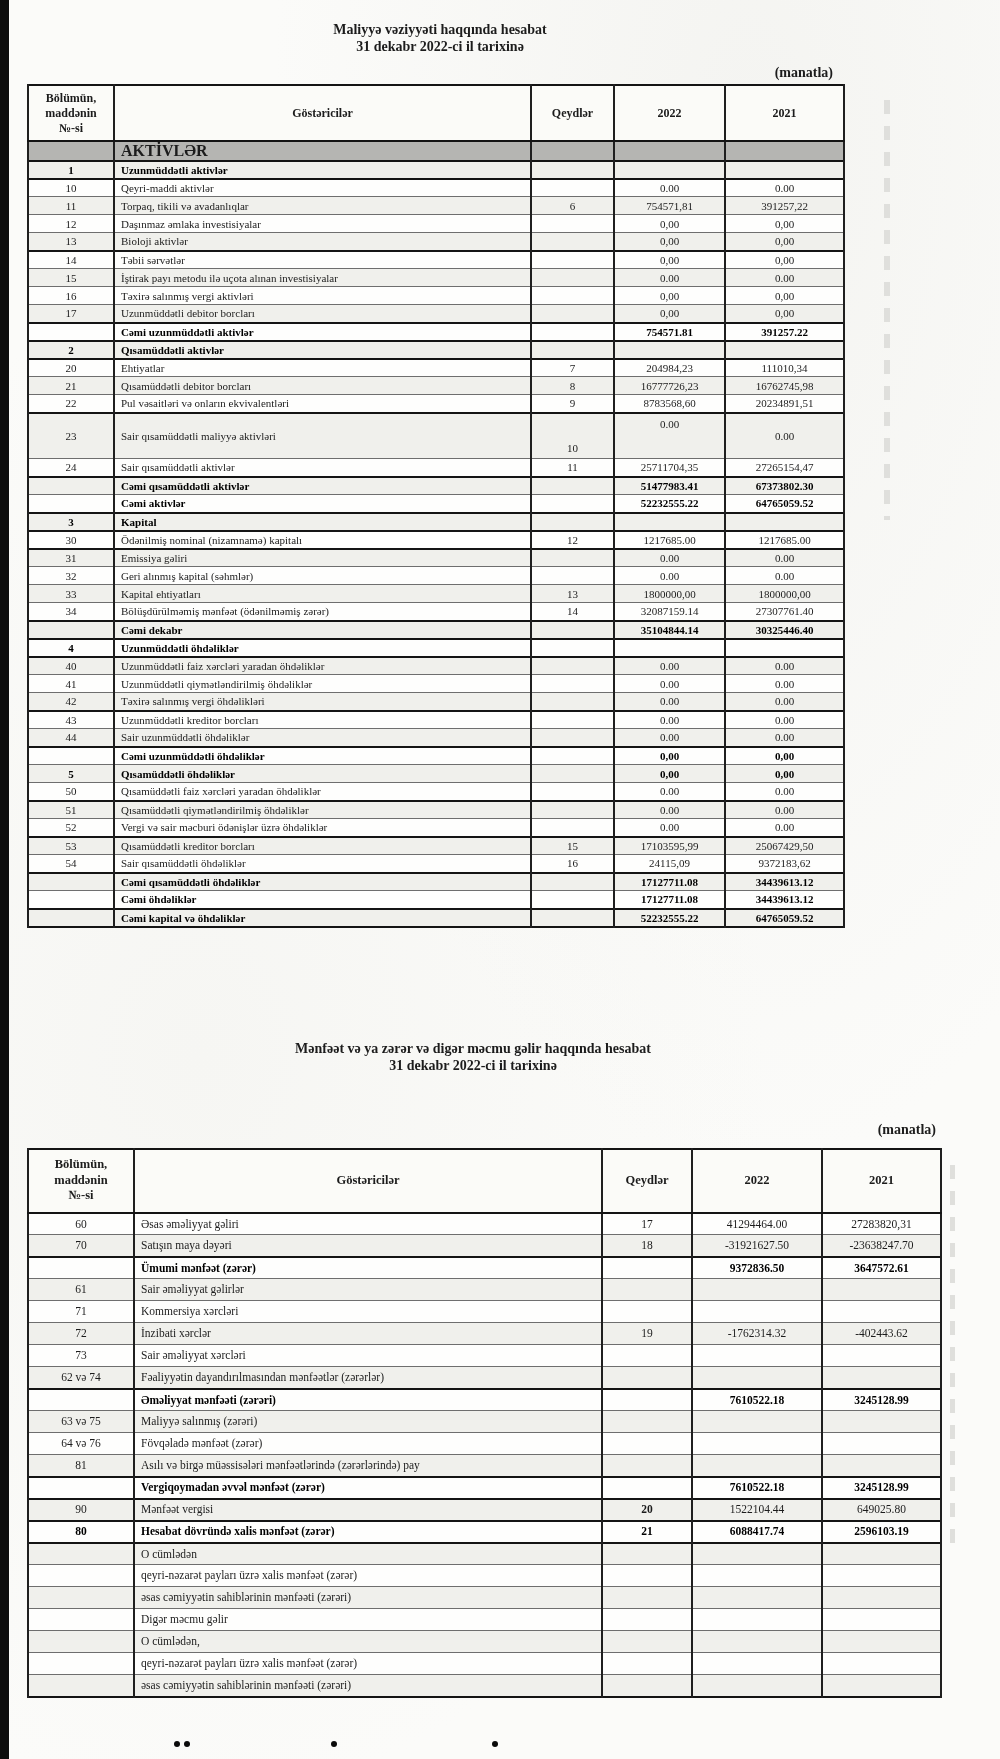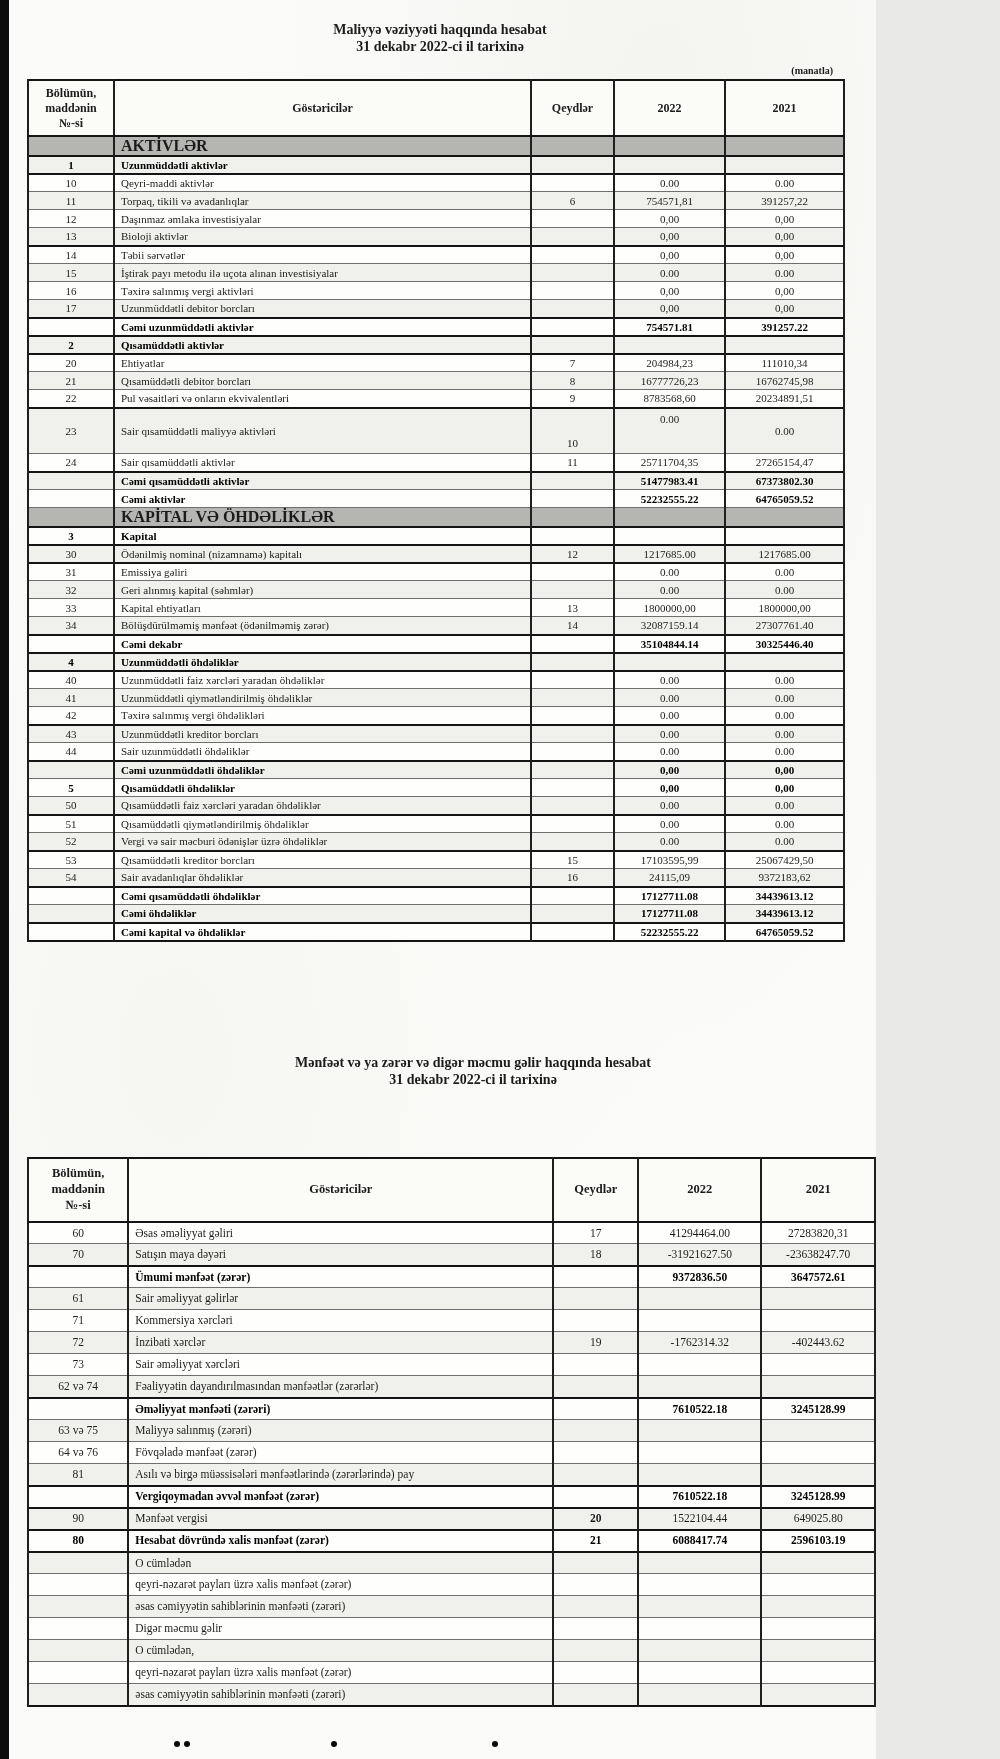--- a/index.html
+++ b/index.html
@@ -1,38 +1,38 @@
 <!DOCTYPE html>
 <html><head>
 <meta charset="utf-8">
 <style>
   * { box-sizing: border-box; }
   html,body { margin:0; padding:0; background:#e9e9e7; }
   .page {
-    position:relative; width:876px; height:1759px; overflow:hidden;
+    position:relative; width:1000px; height:1759px; overflow:hidden;
     background:
       radial-gradient(ellipse at 75% 8%,  #f4f4f1 0%, rgba(244,244,241,0) 45%),
       radial-gradient(ellipse at 20% 60%, #f6f6f3 0%, rgba(246,246,243,0) 50%),
       #fbfbf9;
     font-family:"Liberation Serif","DejaVu Serif",serif;
     color:#1c1c1c;
   }
   .spine { position:absolute; left:0; top:0; width:9px; height:100%; background:#0d0d0d; }
   .artifact { position:absolute; background:repeating-linear-gradient(180deg,#dfdfdc 0 14px, rgba(223,223,220,0) 14px 26px); }
   .a1 { left:884px; top:100px;  width:6px; height:420px; }
   .a2 { left:950px; top:1165px; width:5px; height:380px; }
 
   .doc { position:relative; }
 
   .title { width:880px; text-align:center; font-weight:bold; font-size:14px; line-height:17px; }
   .title1 { padding-top:21px; }
   .title2 { margin-top:112px;margin-left:33px; }
 
   .manat { width:818px; margin:10px 0 3px 27px; padding-right:12px; text-align:right;
-           font-weight:bold; font-size:10px; }
+           font-weight:bold; font-size:14px; }
   .manat2 { width:913px; margin-top:48px; margin-bottom:10px; padding-right:4px; }
 
   table { border-collapse:collapse; margin-left:27px; table-layout:fixed; background:#fefefd;
           border:2px solid #141414; }
   th, td { border-left:2px solid #1f1f1f; border-right:2px solid #1f1f1f;
            border-top:1px solid #6e6e6e; border-bottom:1px solid #6e6e6e;
            overflow:hidden; }
   th { font-weight:bold; text-align:center; vertical-align:middle;
        border-bottom:2px solid #141414; background:#fbfbf8; }
   th.no { white-space:pre-line; line-height:1.25; }
@@ -222,27 +222,20 @@
             <td class="v22">51477983.41</td>
             <td class="v21">67373802.30</td>
           </tr>
           <tr class="bold">
             <td class="no"></td>
             <td class="label">Cəmi aktivlər</td>
             <td class="note"></td>
             <td class="v22">52232555.22</td>
             <td class="v21">64765059.52</td>
           </tr>
-          <tr class="section">
-            <td class="no"></td>
-            <td class="label">KAPİTAL VƏ ÖHDƏLİKLƏR</td>
-            <td class="note"></td>
-            <td class="v22"></td>
-            <td class="v21"></td>
-          </tr>
           <tr class="bold tt">
             <td class="no">3</td>
             <td class="label">Kapital</td>
             <td class="note"></td>
             <td class="v22"></td>
             <td class="v21"></td>
           </tr>
           <tr class="tt">
             <td class="no">30</td>
             <td class="label">Ödənilmiş nominal (nizamnamə) kapitalı</td>
@@ -364,21 +357,21 @@
           </tr>
           <tr class="tt">
             <td class="no">53</td>
             <td class="label">Qısamüddətli kreditor borcları</td>
             <td class="note">15</td>
             <td class="v22">17103595,99</td>
             <td class="v21">25067429,50</td>
           </tr>
           <tr>
             <td class="no">54</td>
-            <td class="label">Sair avadanlıqlar öhdəliklər</td>
+            <td class="label">Sair qısamüddətli öhdəliklər</td>
             <td class="note">16</td>
             <td class="v22">24115,09</td>
             <td class="v21">9372183,62</td>
           </tr>
           <tr class="bold tt">
             <td class="no"></td>
             <td class="label">Cəmi qısamüddətli öhdəliklər</td>
             <td class="note"></td>
             <td class="v22">17127711.08</td>
             <td class="v21">34439613.12</td>

